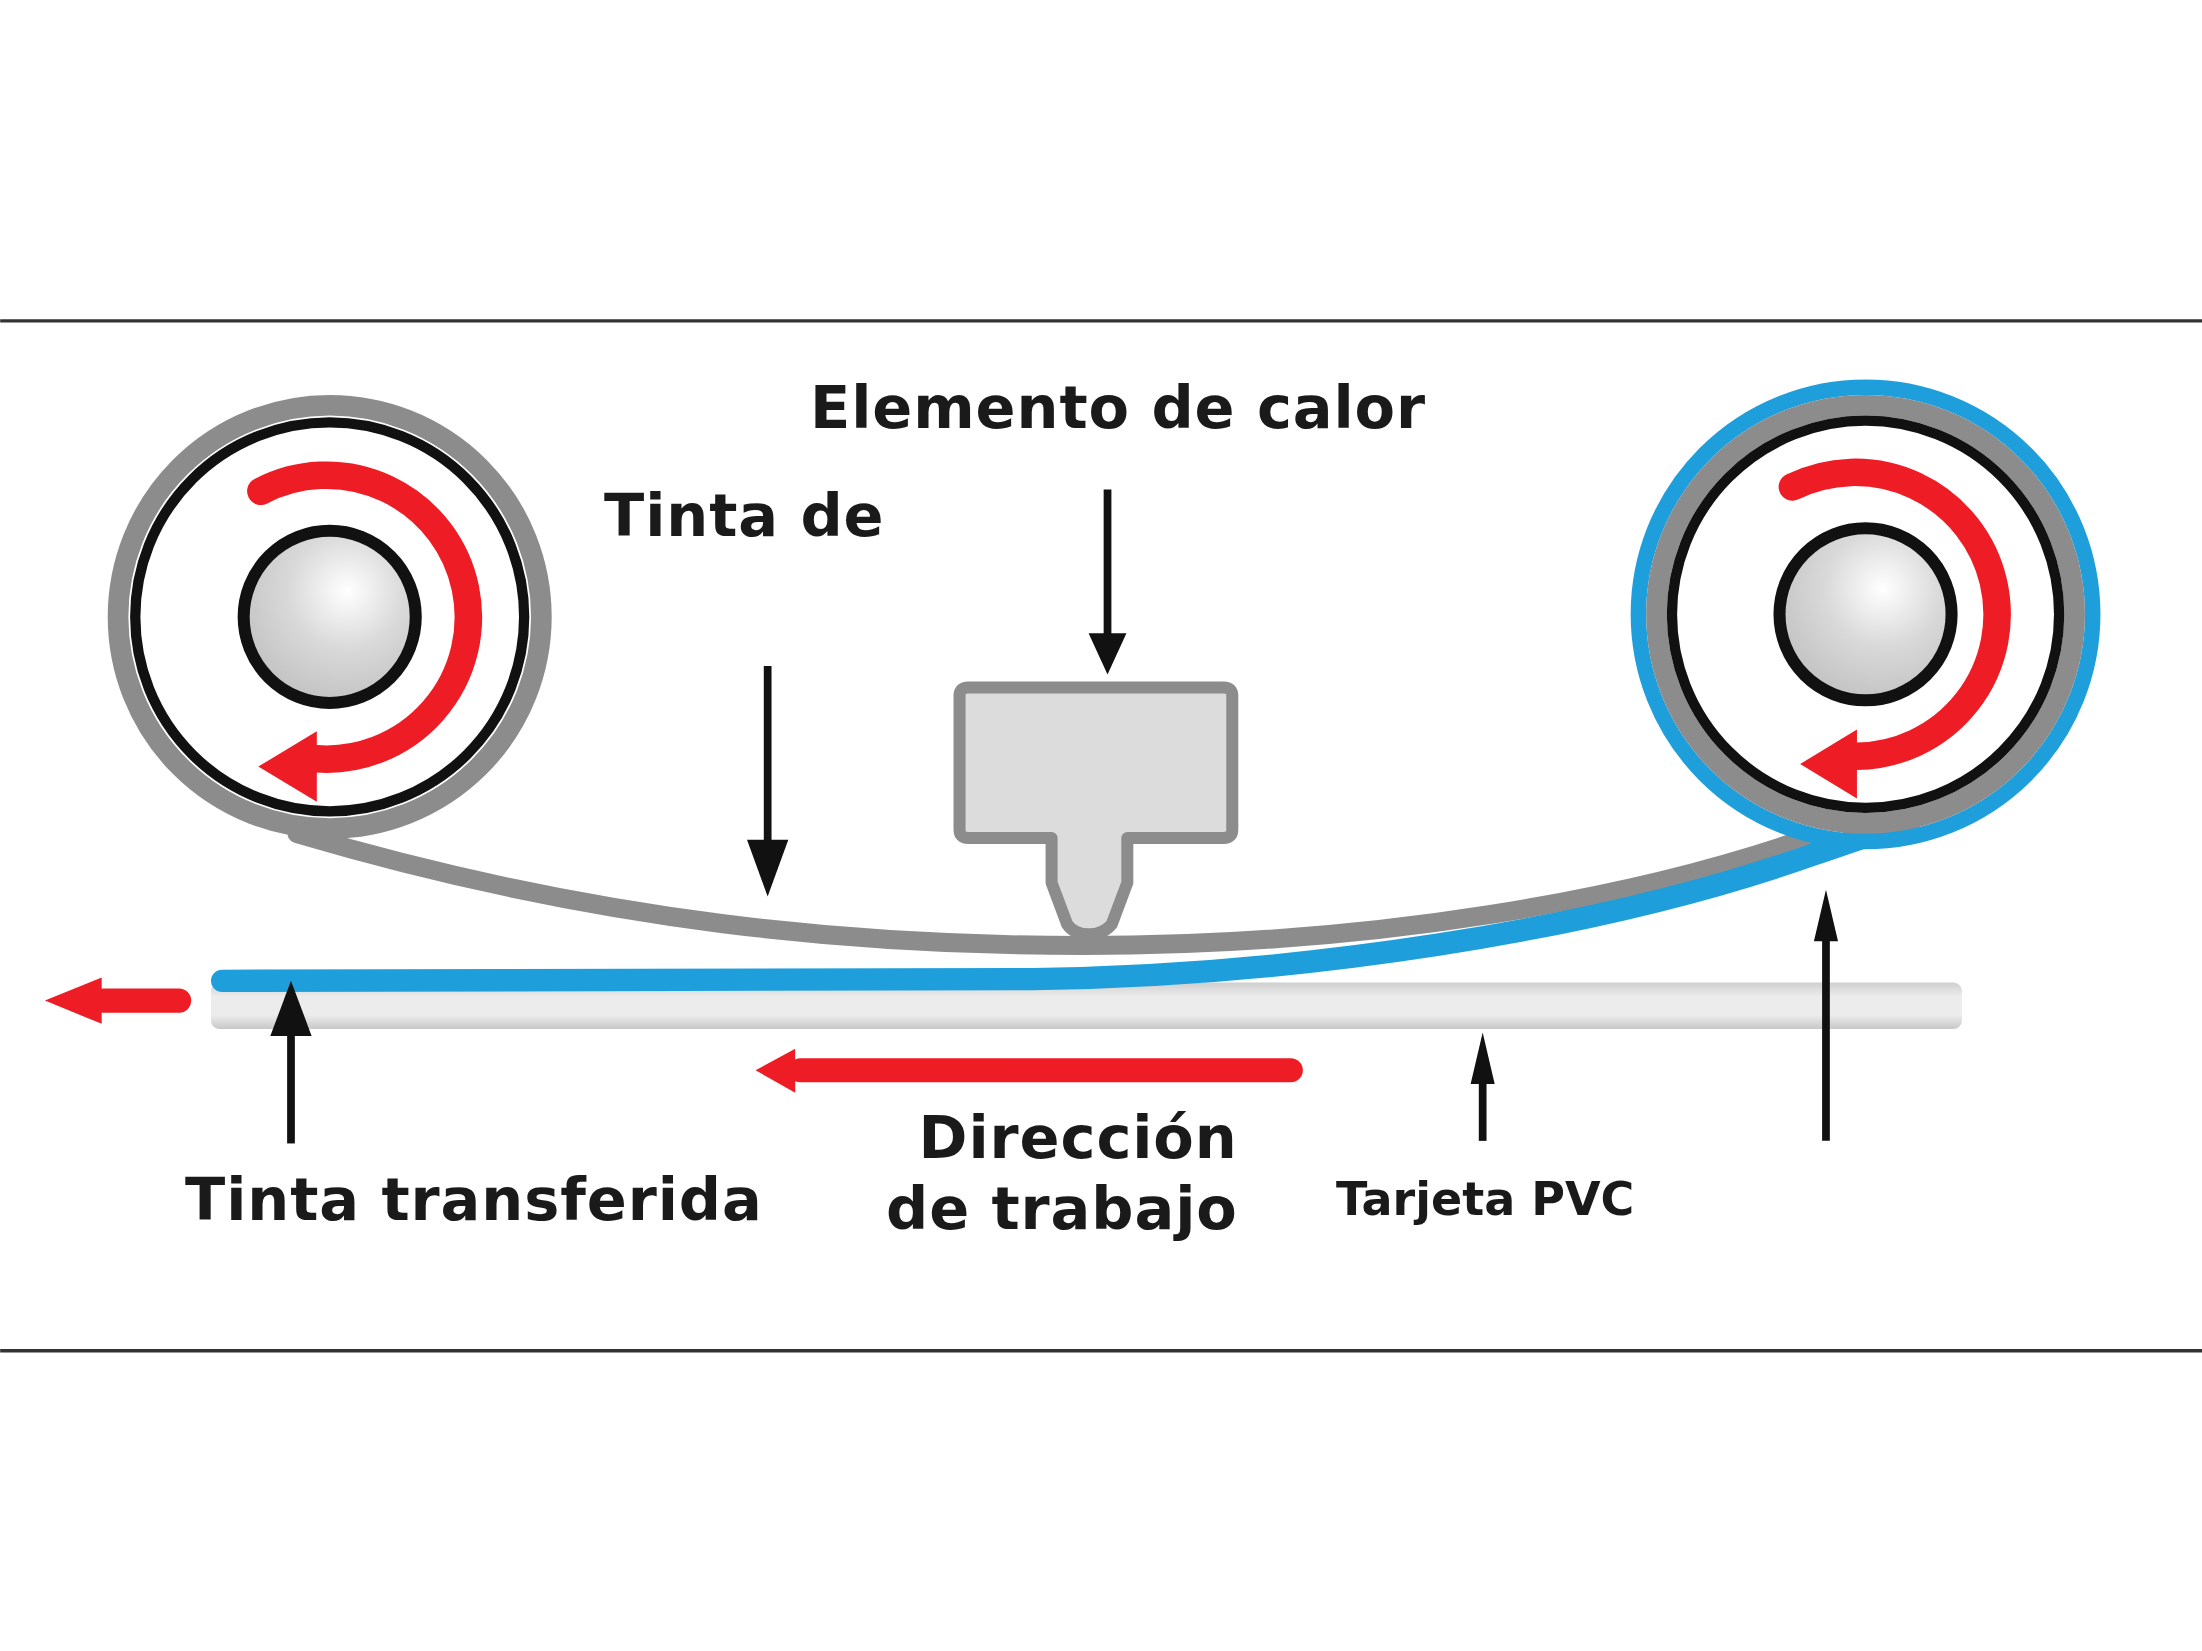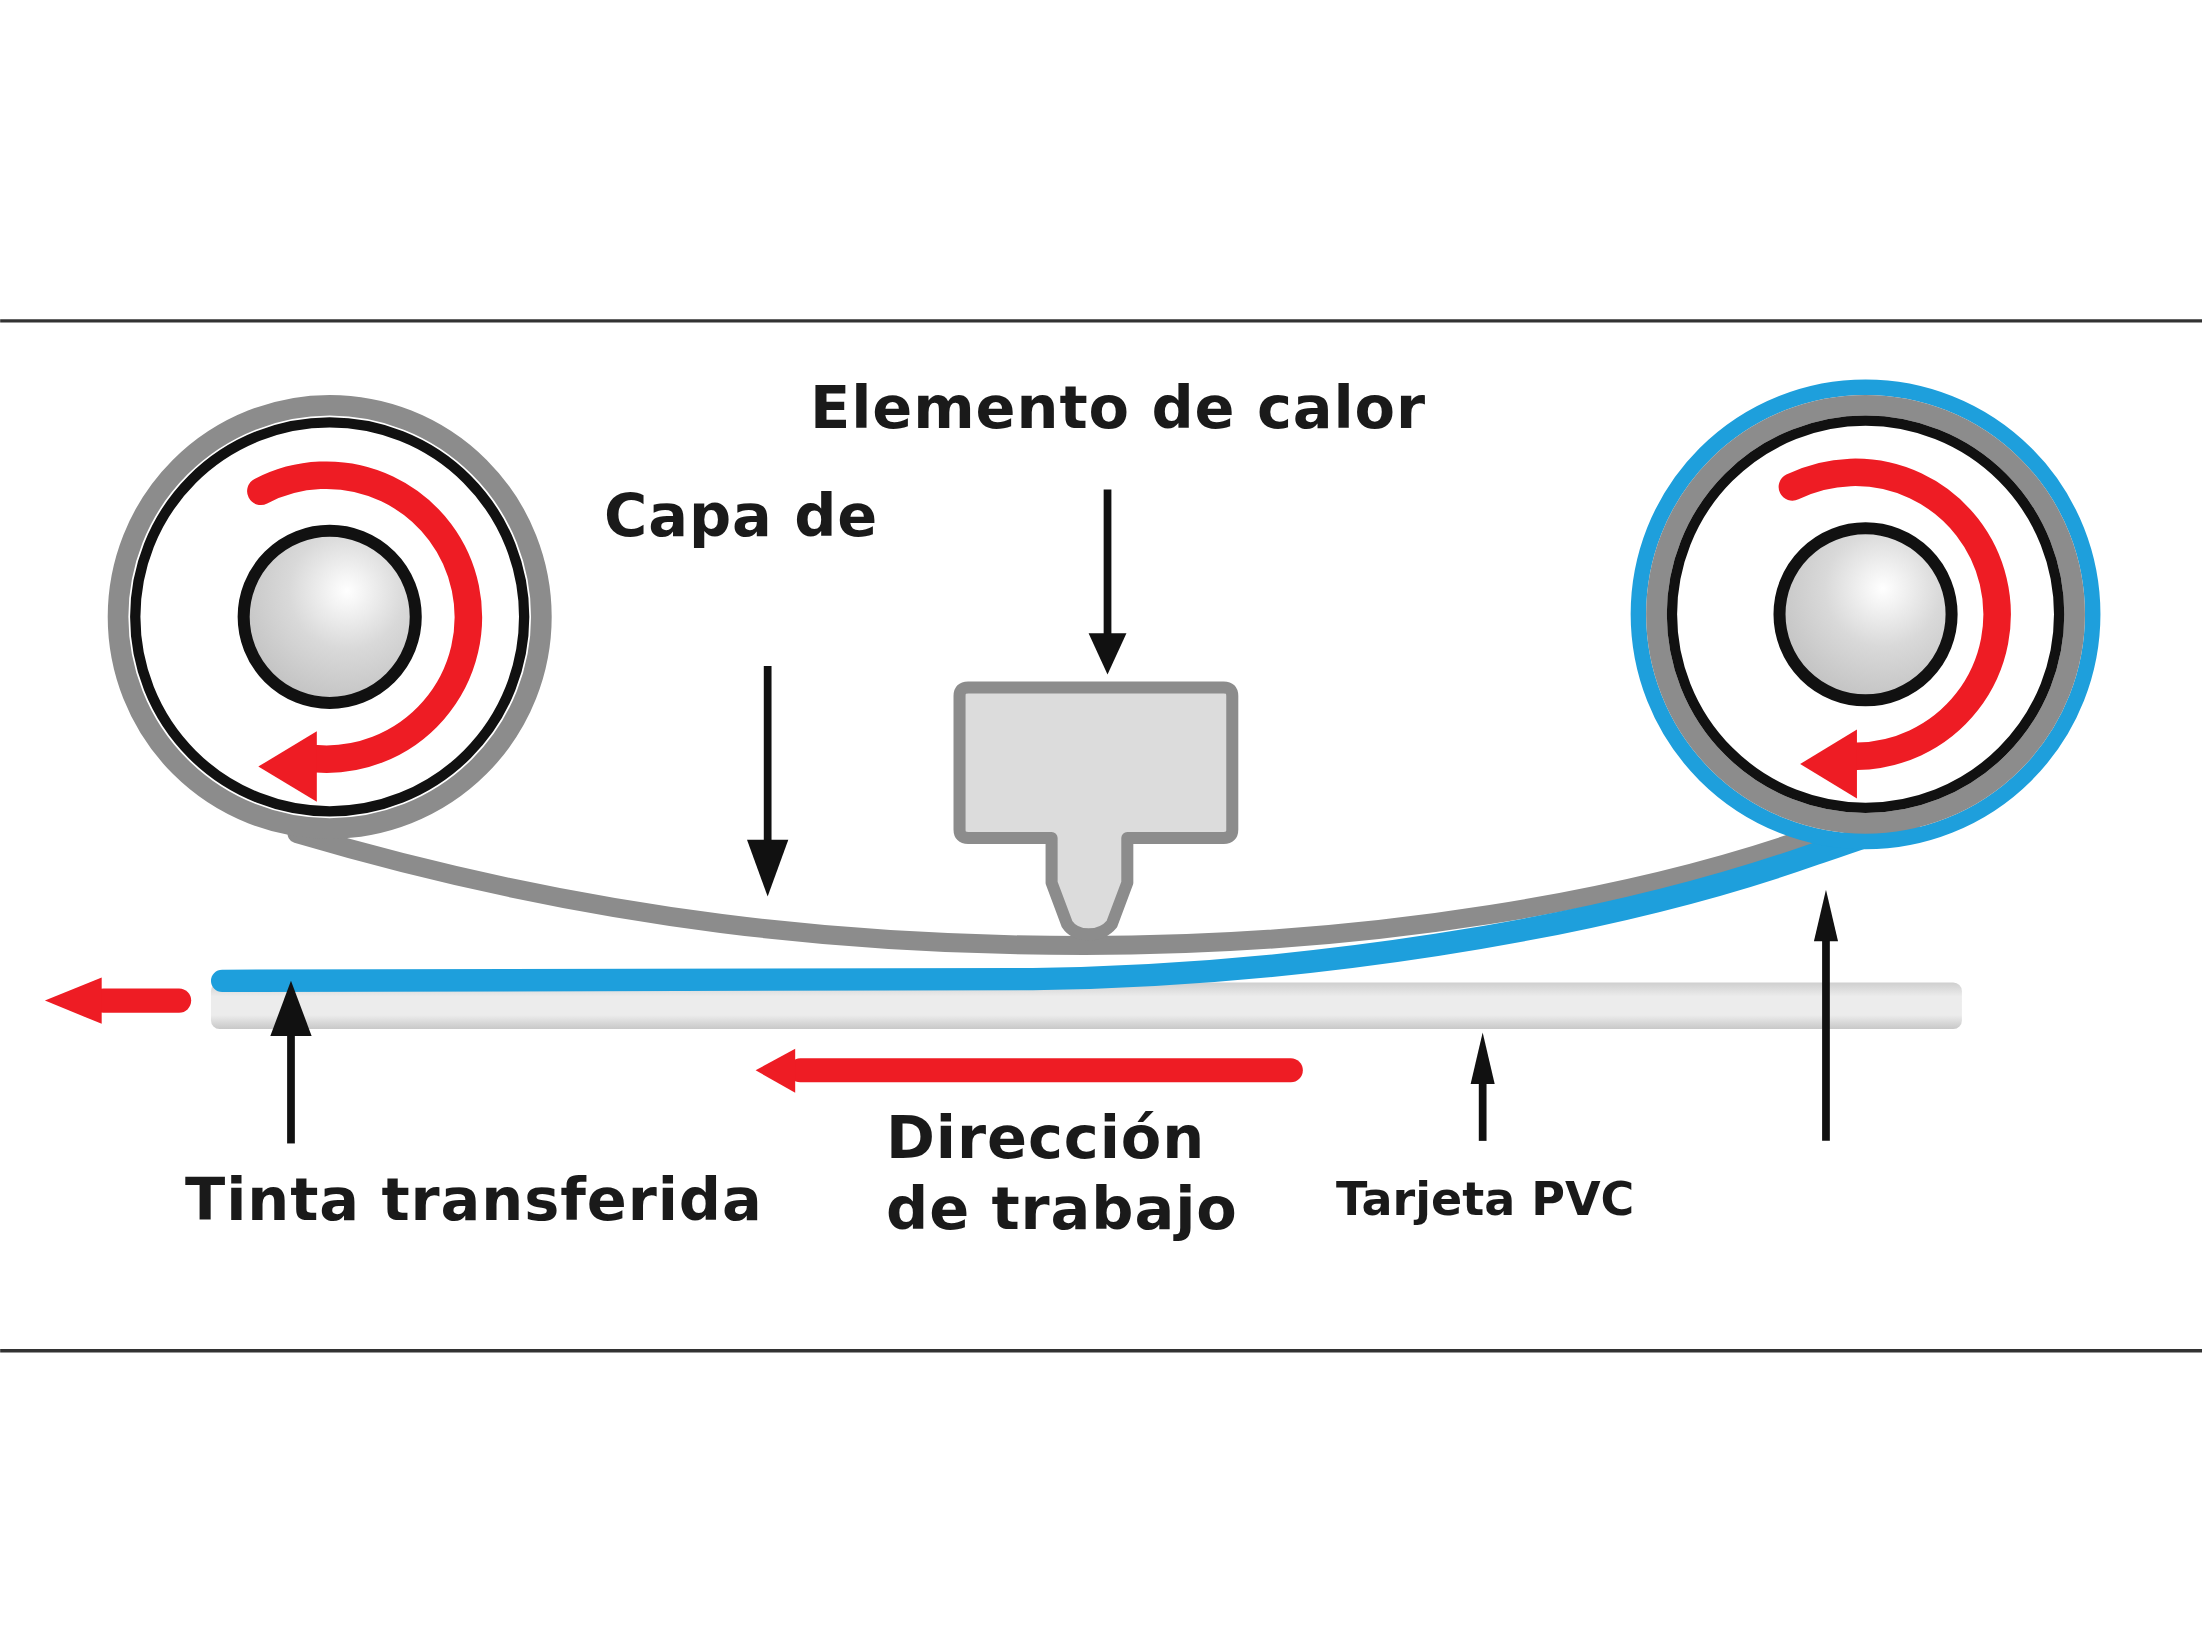--- a/index.html
+++ b/index.html
@@ -93,26 +93,26 @@
   </g>
   <g>
     <line x1="930" y1="1230" x2="1500" y2="1230" stroke="#ee1c24" stroke-width="28" stroke-linecap="round"></line>
     <polygon points="878,1230 924,1205 924,1256" fill="#ee1c24"></polygon>
   </g>
 </svg>
 
 <div class="label lbl-big" style="left:810px; top:361px;">Elemento de calor</div>
 
 <div class="label lbl-big" style="left:604px; top:469px;">
-  <div>Capa de</div>
+  <div>Tinta de</div>
 </div>
 
 <div class="label lbl-big" style="left:185px; top:1153px;">Tinta transferida</div>
 
-<div class="label lbl-big" style="left:886px; top:1091px; text-align:left;">
+<div class="label lbl-big" style="left:886px; top:1091px; text-align:right;">
   <div>Dirección</div>
   <div>de trabajo</div>
 </div>
 
 <div class="label lbl-pvc" style="left:1336px; top:1160px;text-align:right;">Tarjeta PVC</div>
 
 
 </div>
 
 

